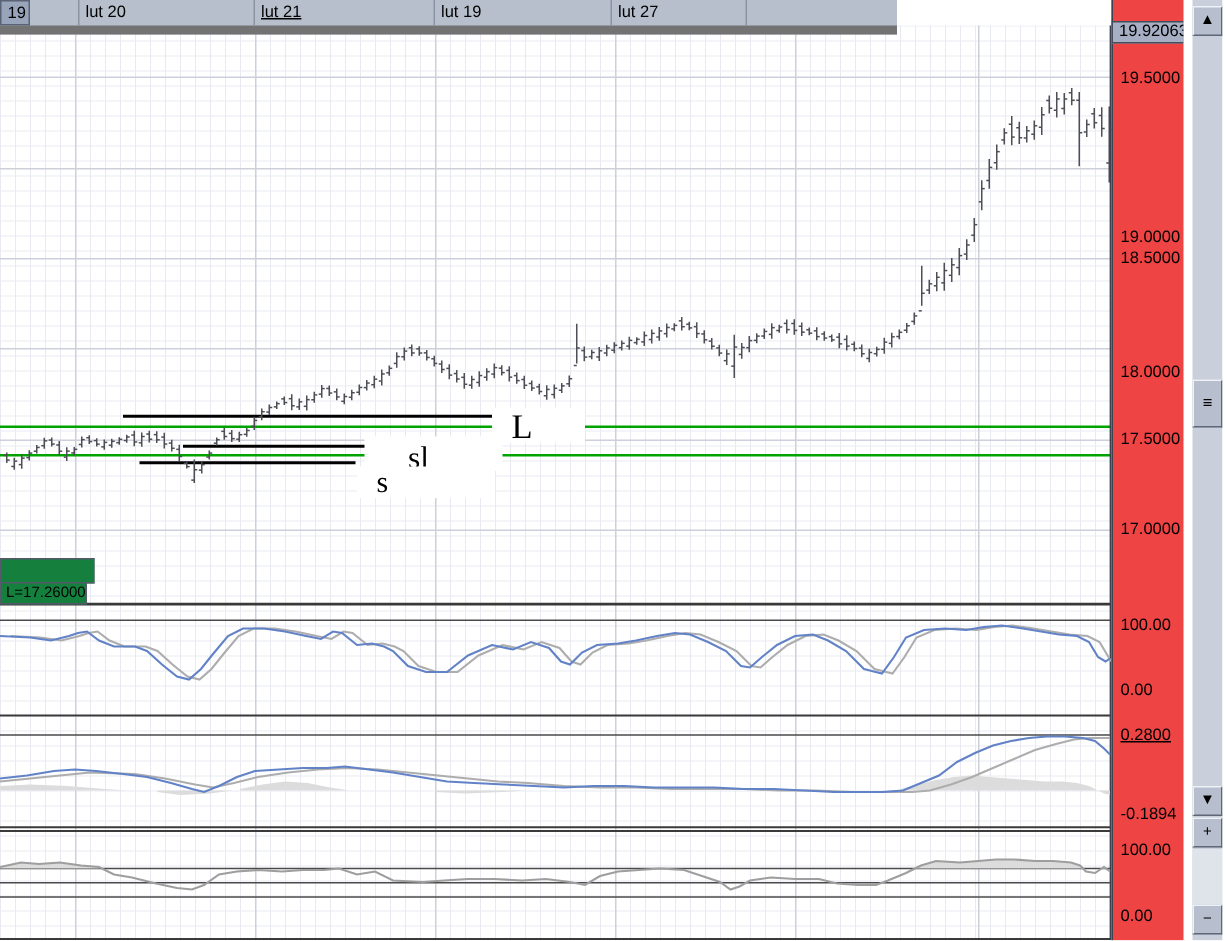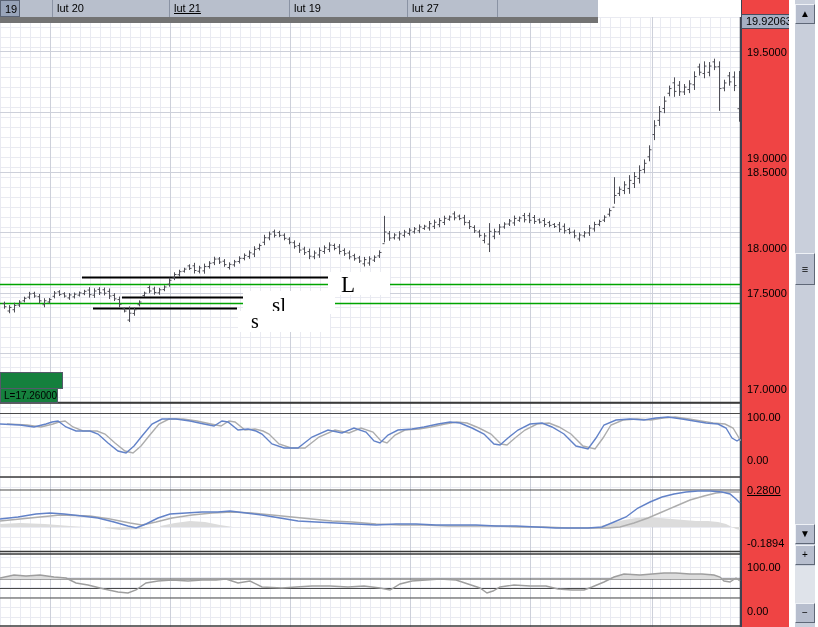--- a/index.html
+++ b/index.html
@@ -550,21 +550,21 @@
 
   <div id="lbox-top" class="lbox"></div>
   <div id="lbox-txt" class="lbox">L=17.26000</div>
 
   <div id="axis">
       <div class="axlabel" style="top: 46px;">19.5000</div>
       <div class="axlabel" style="top: 106px; margin-top: 46px;">19.0000</div>
       <div class="axlabel" style="top: 166px;">18.5000</div>
       <div class="axlabel" style="top: 242px;">18.0000</div>
       <div class="axlabel" style="top: 287px;">17.5000</div>
-      <div class="axlabel" style="top: 347px; margin-top: 36px;">17.0000</div>
+      <div class="axlabel" style="top: 347px;">17.0000</div>
       <div class="axlabel" style="top: 411px;">100.00</div>
       <div class="axlabel" style="top: 454px;">0.00</div>
       <div class="axlabel" style="top: 484px; text-decoration: underline;">0.2800</div>
       <div class="axlabel" style="top: 537px;">-0.1894</div>
       <div class="axlabel" style="top: 561px;">100.00</div>
       <div class="axlabel" style="top: 605px;">0.00</div>
     </div>
   <div id="curprice">19.92063</div>
   <div id="gap"></div>
 

